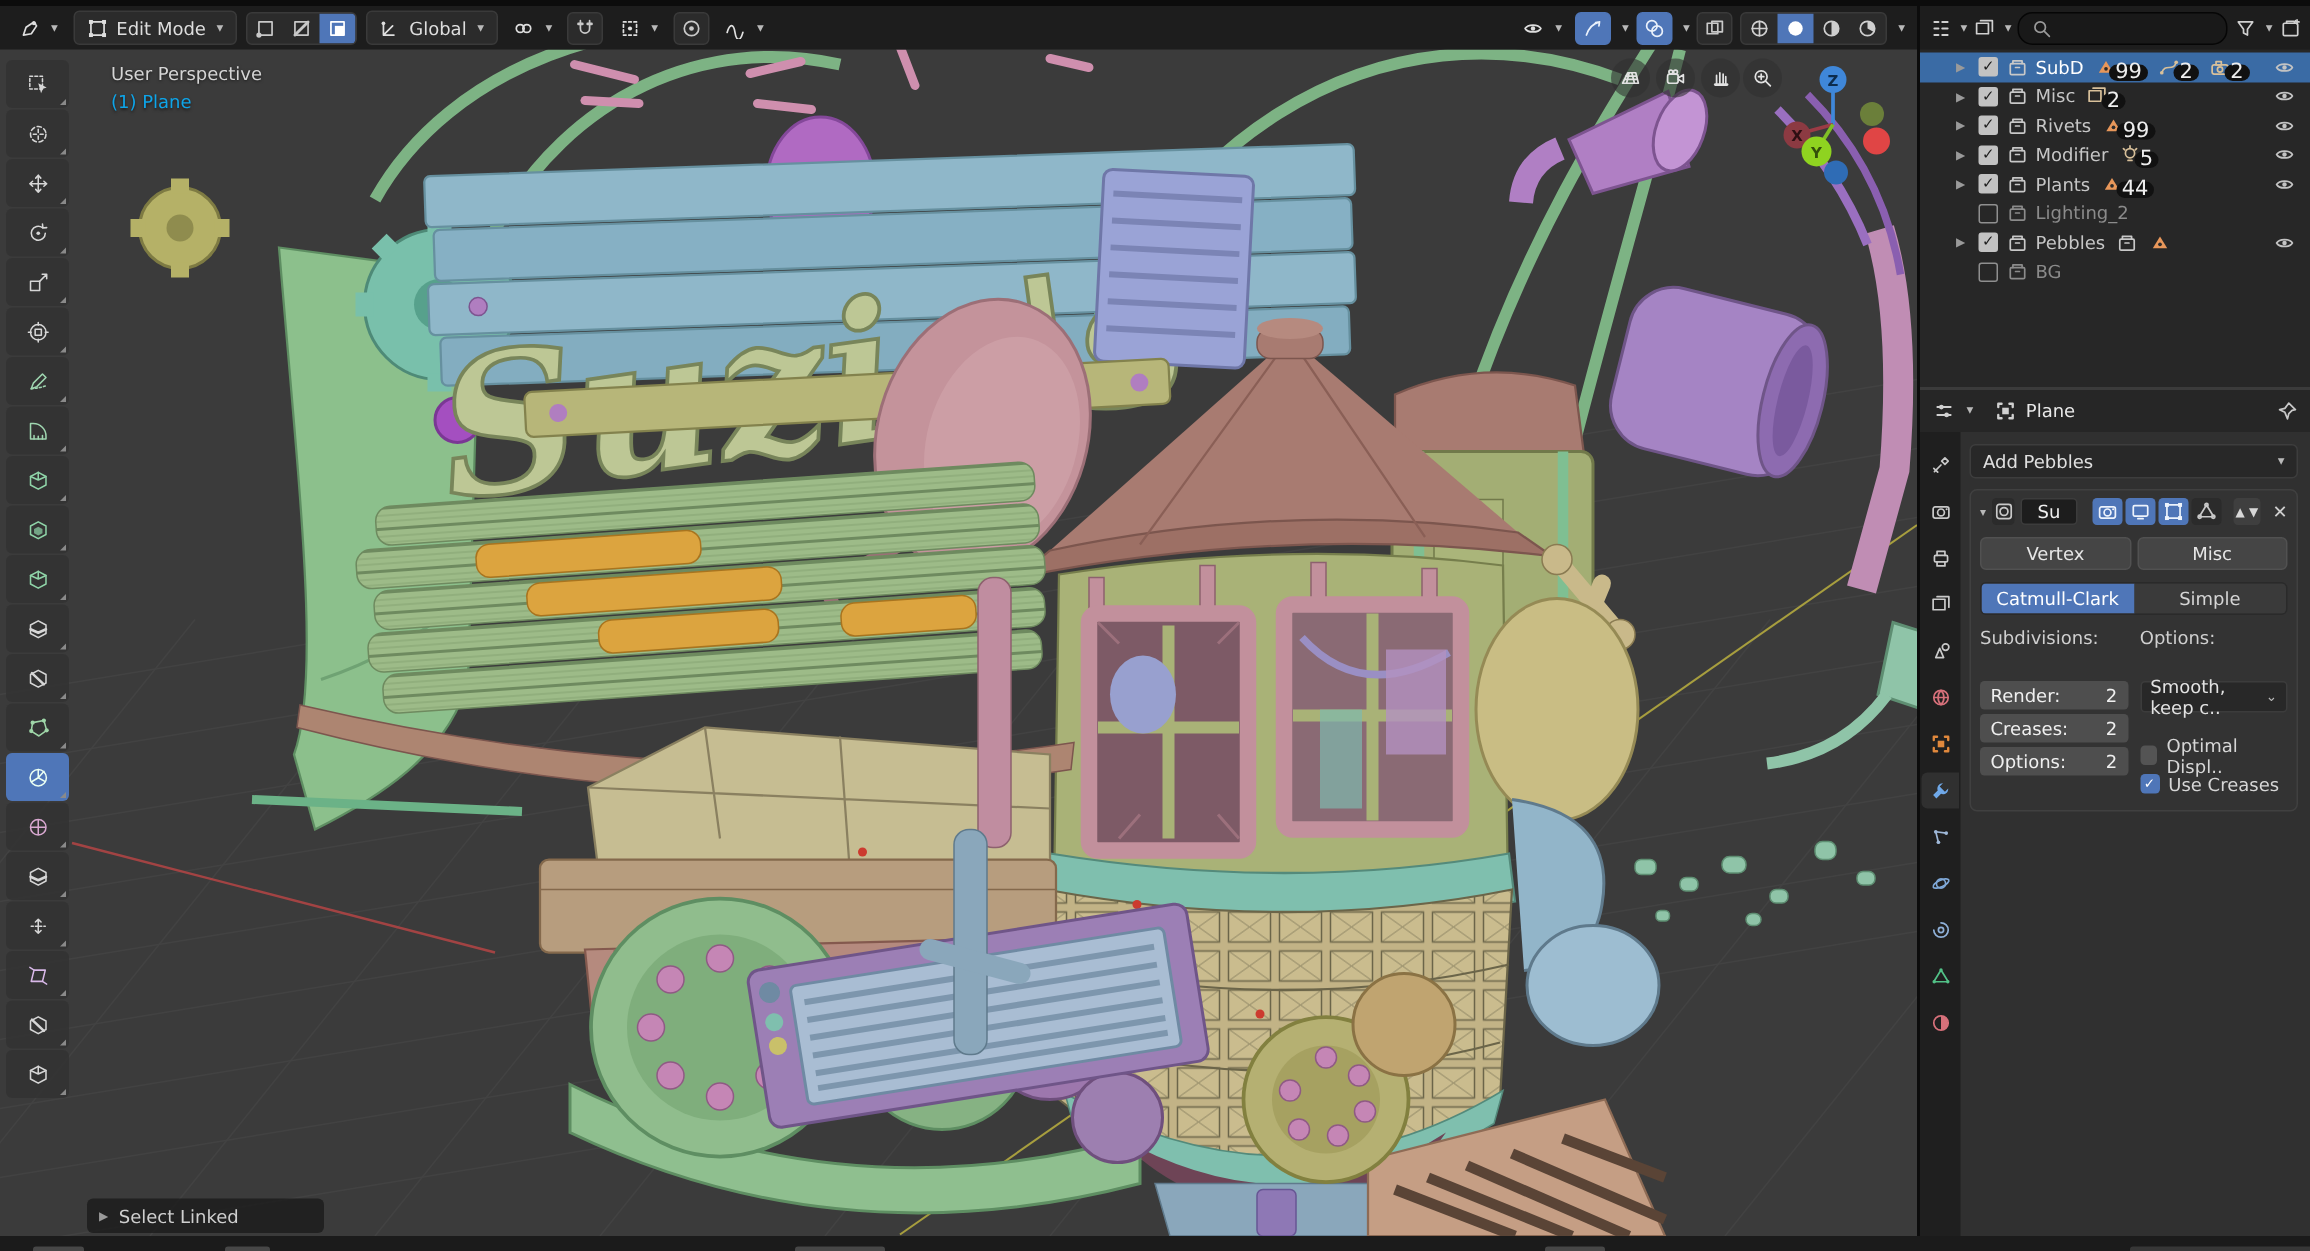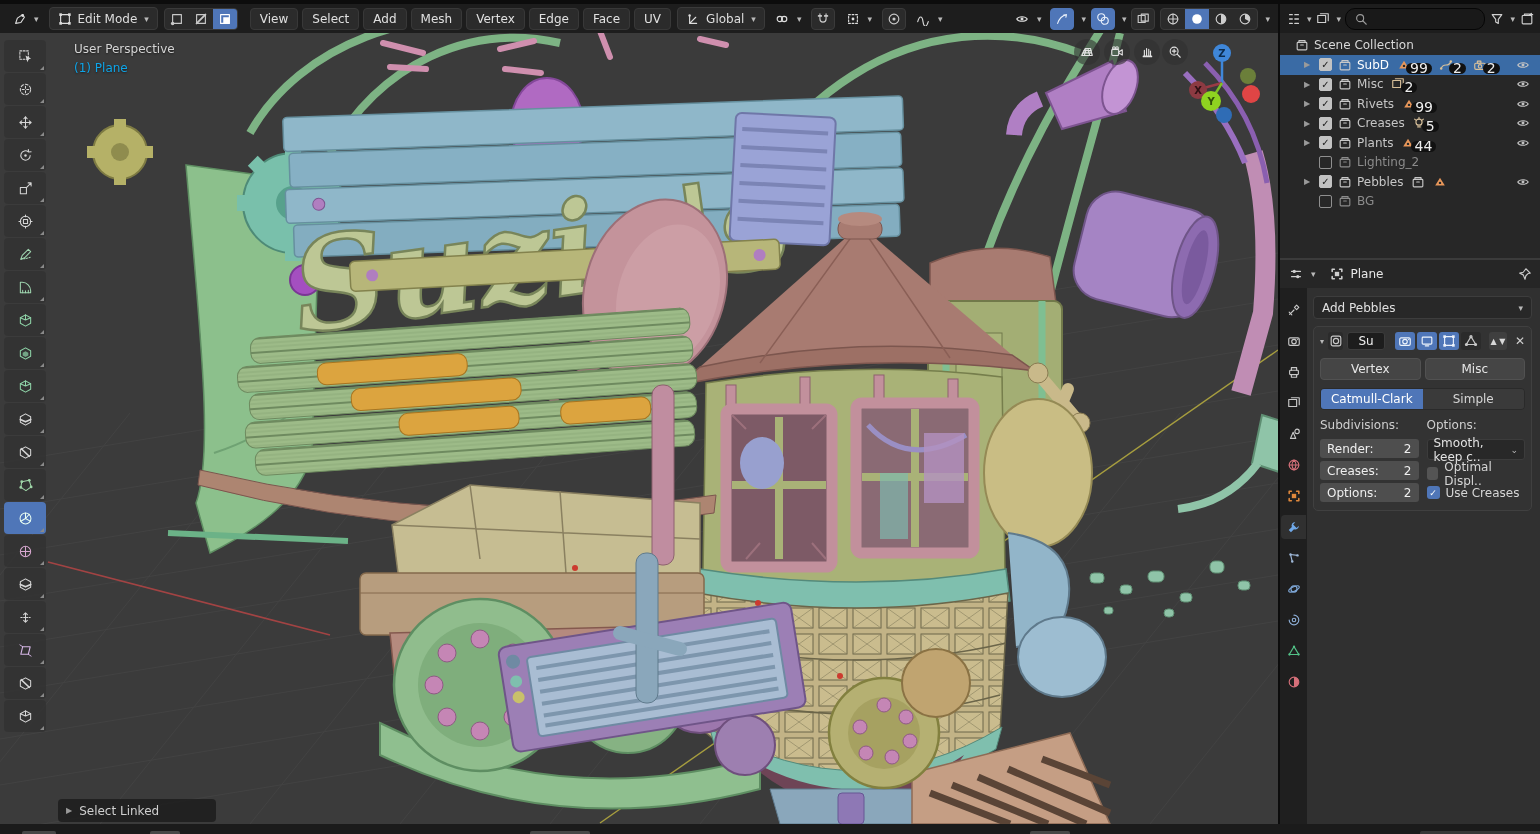--- a/index.html
+++ b/index.html
@@ -74,21 +74,21 @@
   .mtgl.on{background:#4f76b8;color:#edf3fc;}
   .updn{display:inline-flex;background:#3f3f3f;border-radius:3px;overflow:hidden;margin-left:4px;}
   .updn span{width:17px;height:18px;display:flex;align-items:center;justify-content:center;font-size:8px;color:#d8d8d8;}
   .xbtn{margin-left:4px;color:#cfcfcf;font-size:12px;}
   .row2{display:flex;gap:4px;margin-top:8px;}
   .btn{flex:1;height:20px;background:#454545;border:1px solid #515151;border-radius:4px;display:flex;align-items:center;justify-content:center;color:#e6e6e6;}
   .seg{display:flex;margin-top:8px;border-radius:4px;overflow:hidden;border:1px solid #2a2a2a;}
   .seg div{flex:1;height:20px;display:flex;align-items:center;justify-content:center;background:#3a3a3a;color:#d6d6d6;}
   .seg div.on{background:#4f76b8;color:#fff;}
   .cols{display:flex;gap:8px;margin-top:8px;}
-  .col{flex:1;display:flex;flex-direction:column;gap:4px;}
+  .col{flex:1;display:flex;flex-direction:column;gap:19px;}
   .collabel{color:#cfcfcf;margin-bottom:3px;}
   .val{height:19px;background:#4e4e4e;border-radius:3px;display:flex;align-items:center;justify-content:space-between;padding:0 7px;color:#efefef;}
   .drop{height:19px;background:#282828;border:1px solid #3c3c3c;border-radius:3px;display:flex;align-items:center;justify-content:space-between;padding:0 6px;color:#e2e2e2;}
   .chkrow{display:flex;align-items:center;gap:6px;height:19px;color:#d6d6d6;}
   .chk{width:13px;height:13px;border-radius:3px;background:#545454;box-sizing:border-box;display:flex;align-items:center;justify-content:center;font-size:9px;color:#fff;}
   .chk.on{background:#4f76b8;}
   .pin{margin-left:auto;color:#c9c9c9;}
 </style>
 </head>
 <body>
@@ -504,30 +504,20 @@
         </span>
       <span class="mbtn on">
           <span class="icn">
             <svg viewBox="0 0 16 16">
               <rect x="3" y="3" width="10" height="10"></rect>
               <rect x="6" y="6" width="7" height="7" fill="currentColor" stroke="none"></rect>
             </svg>
           </span>
         </span>
     </span>
-    <span class="menubar" id="menubar">
-        <span class="menu">View</span>
-        <span class="menu">Select</span>
-        <span class="menu">Add</span>
-        <span class="menu">Mesh</span>
-        <span class="menu">Vertex</span>
-        <span class="menu">Edge</span>
-        <span class="menu">Face</span>
-        <span class="menu">UV</span>
-      </span>
     <span class="pill" style="">
       <span class="icn">
           <svg viewBox="0 0 16 16">
             <path d="M3 13V5M3 13h8M3 13l7-7"></path>
             <circle cx="3" cy="4" r="1.4" fill="currentColor" stroke="none"></circle>
           </svg>
         </span>
       <span>Global</span>
       <span class="chev">▾</span>
     </span>
@@ -882,29 +872,20 @@
         <span class="chev">▾</span>
       <span class="icn">
           <svg viewBox="0 0 16 16">
             <rect x="2.5" y="4" width="11" height="9.5" rx="1"></rect>
             <path d="M5 4V2.5h6V4M12 2l0 0"></path>
             <path d="M13 1.5v3M11.5 3h3"></path>
           </svg>
         </span>
     </div>
     <div class="ol-rows">
-      <div class="ol-root">
-        <span class="icn" style="color:#c8c8c8">
-            <svg viewBox="0 0 16 16">
-              <rect x="2.5" y="5" width="11" height="8.5" rx="1"></rect>
-              <path d="M4.5 5V3h7v2M6.5 8h3"></path>
-            </svg>
-          </span>
-        <span>Scene Collection</span>
-      </div>
       <div id="olrows">
           <div class="ol-row sel">
             <span class="disc">▶</span>
             <span class="obx ck">✓</span>
             <span class="icn" style="color: rgb(200, 200, 200);">
               <svg viewBox="0 0 16 16">
                 <rect x="2.5" y="5" width="11" height="8.5" rx="1"></rect>
                 <path d="M4.5 5V3h7v2M6.5 8h3"></path>
               </svg>
             </span>
@@ -999,21 +980,21 @@
           </div>
           <div class="ol-row">
             <span class="disc">▶</span>
             <span class="obx ck">✓</span>
             <span class="icn" style="color: rgb(200, 200, 200);">
               <svg viewBox="0 0 16 16">
                 <rect x="2.5" y="5" width="11" height="8.5" rx="1"></rect>
                 <path d="M4.5 5V3h7v2M6.5 8h3"></path>
               </svg>
             </span>
-            <span>Creases</span>
+            <span>Modifier</span>
             <span class="badge">
               <span class="icn" style="color: rgb(216, 192, 154);">
                 <svg viewBox="0 0 16 16">
                   <circle cx="8" cy="7" r="3.5"></circle>
                   <path d="M6.5 12.5h3M8 1.5v1.5M3 3.5l1 1M13 3.5l-1 1"></path>
                 </svg>
               </span>
               <span class="cnt">5</span>
             </span>
             <span class="icn ol-eye">

